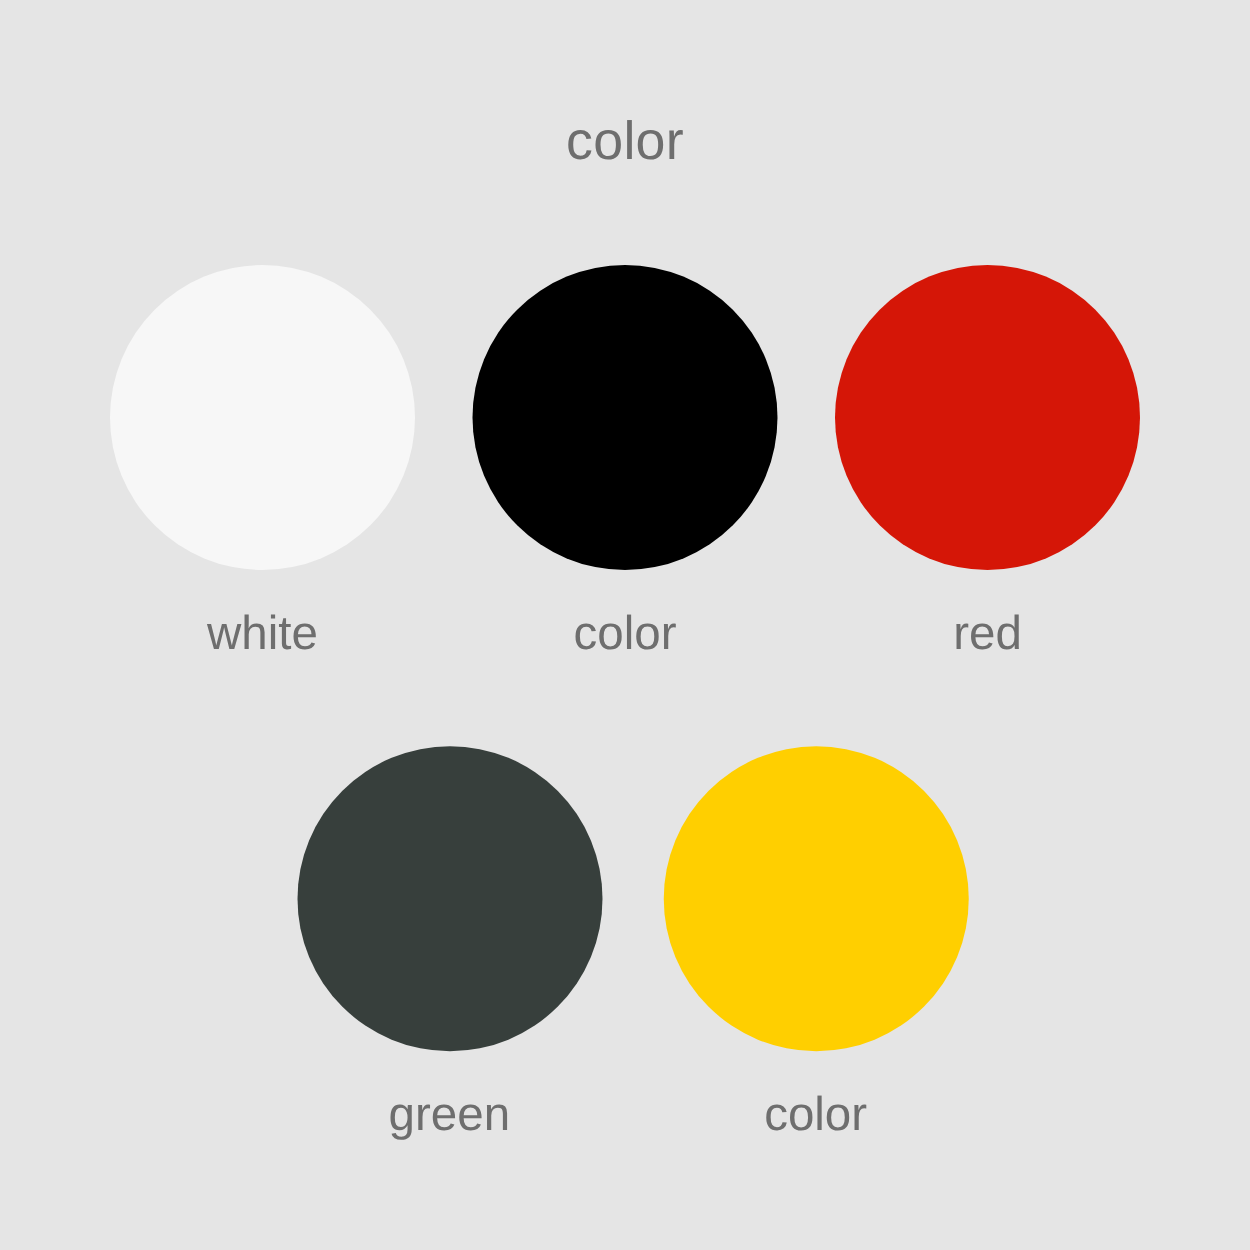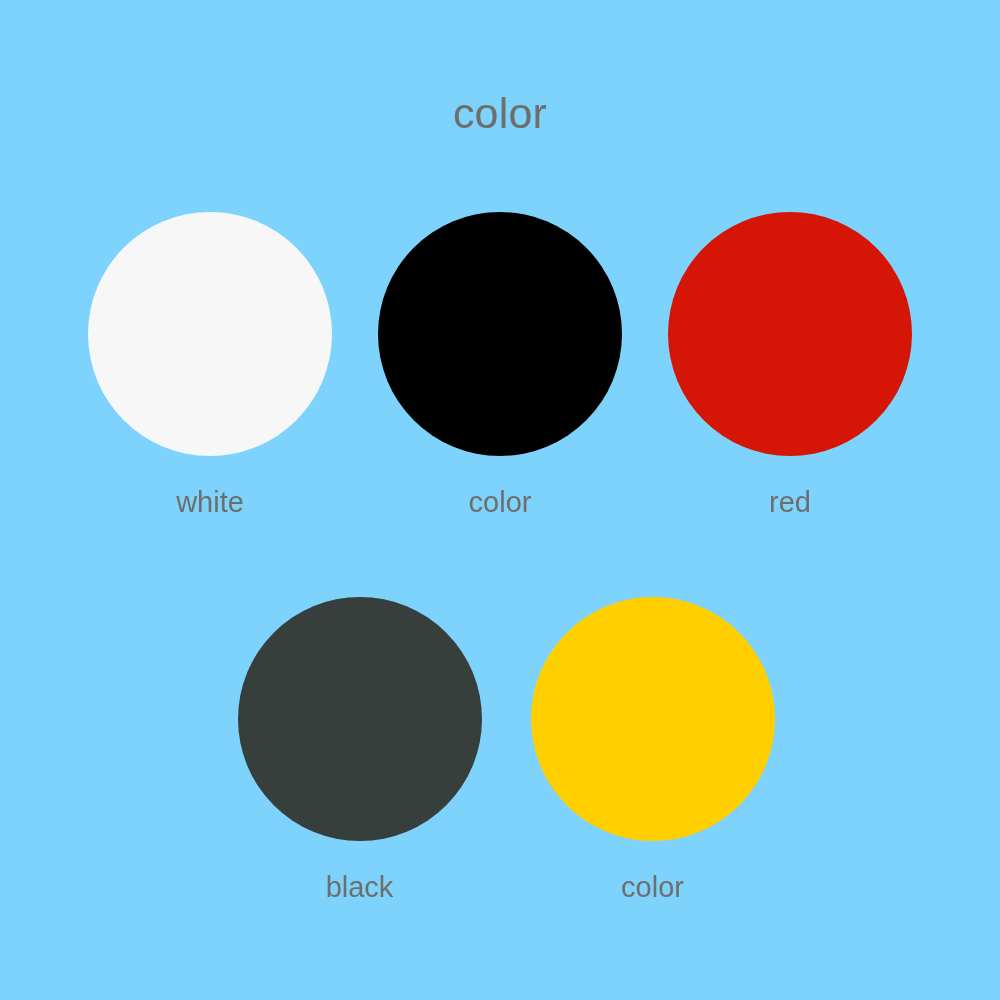--- a/index.html
+++ b/index.html
@@ -60,35 +60,35 @@
   .swatch-disc {
     width: 244px;
     height: 244px;
     border-radius: 50%;
     background: #ffffff;
     flex: none;
   }
 
   .swatch-label {
     margin-top: 32px;
-    font-size: 29px;
+    font-size: 38px;
     font-weight: 400;
     color: #6e6e6e;
     line-height: 1;
     white-space: nowrap;
     text-align: center;
   }
 
   
   #swatch-row-2 { padding-right: 0px; transform: translateX(6px); }
 </style>
 </head>
 <body style="background: rgb(255, 255, 255);">
 
-<div id="swatch-board" style="background: #7dd3fc;">
+<div id="swatch-board" style="background: #e5e5e5;">
 
   <div id="board-title" style="color: rgb(110, 110, 110);">color</div>
 
   <div class="swatch-row" id="swatch-row-1">
 
     <div class="swatch-cell">
       <div class="swatch-disc" style="background: rgb(247, 247, 247);"></div>
       <div class="swatch-label" style="color: rgb(110, 110, 110);">white</div>
     </div>
 
@@ -101,21 +101,21 @@
       <div class="swatch-disc" style="background: rgb(213, 22, 7);"></div>
       <div class="swatch-label" style="color: rgb(110, 110, 110);">red</div>
     </div>
 
   </div>
 
   <div class="swatch-row" id="swatch-row-2">
 
     <div class="swatch-cell">
       <div class="swatch-disc" style="background: rgb(55, 63, 60);"></div>
-      <div class="swatch-label" style="color: rgb(110, 110, 110);">black</div>
+      <div class="swatch-label" style="color: rgb(110, 110, 110);">green</div>
     </div>
 
     <div class="swatch-cell">
       <div class="swatch-disc" style="background: rgb(255, 207, 0);"></div>
       <div class="swatch-label" style="color: rgb(110, 110, 110);">color</div>
     </div>
 
   </div>
 
 </div>

